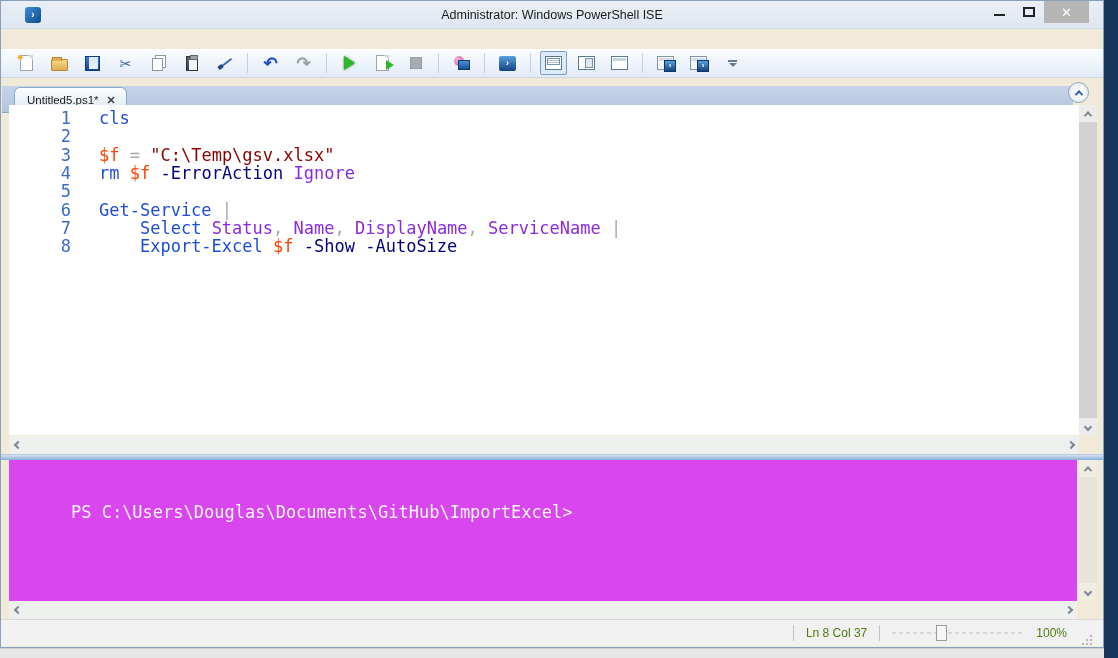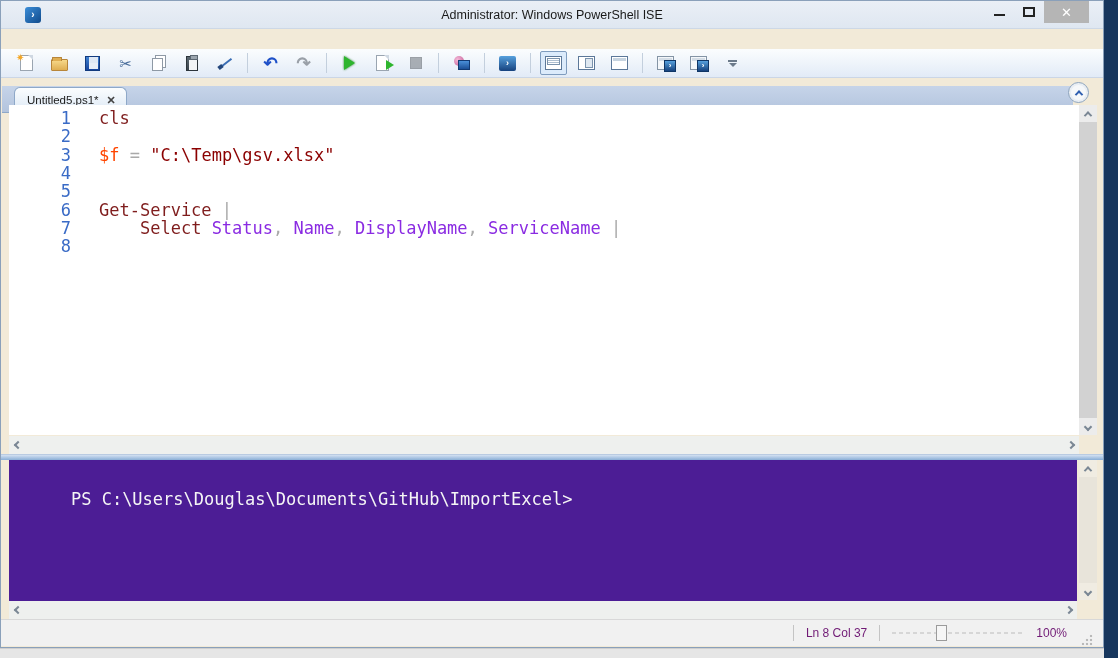--- a/index.html
+++ b/index.html
@@ -110,21 +110,21 @@
   
   .editor {
     position:absolute; left:8px; top:104px; width:1070px; height:330px;
     background:#fff; overflow:hidden;
     font-family:"DejaVu Sans Mono", monospace; font-size:17px; line-height:18.35px;
     padding-top:4px;
   }
   .code-line { display:flex; white-space:pre; }
   .ln { display:inline-block; width:62px; text-align:right; color:#3a6bc6; flex:none; }
   .code { margin-left:28px; white-space:pre; }
-  .tk-cmd { color:#7f1d1d; } .tk-var { color:#ff4500; } .tk-str { color:#8b0000; }
+  .tk-cmd { color:#1d4ed8; } .tk-var { color:#ff4500; } .tk-str { color:#8b0000; }
   .tk-op { color:#a9a9a9; } .tk-param { color:#000080; } .tk-arg { color:#8a2be2; }
   .tk-plain { color:#000; }
 
   
   .vscroll { position:absolute; width:18px; background:#d2d2d2; }
   .vscroll.ed { left:1078px; top:104px; height:330px; }
   .vscroll.co { left:1078px; top:459px; height:140px; background:#e8e4da; }
   .hscroll { position:absolute; left:8px; width:1070px; height:18px; background:#eef0ee; }
   .hscroll.ed { top:435px; }
   .hscroll.co { top:600px; width:1068px; }
@@ -139,31 +139,31 @@
   .chev.right { transform:rotate(-45deg); }
   .chev.blue { border-color:#2f5fb0; }
 
   
   .splitter { position:absolute; left:0; top:453px; width:1104px; height:6px;
     background:linear-gradient(#d4e1f2,#89aed6); border-top:1px solid #b9cbe2; }
 
   
   .console {
     position:absolute; left:8px; top:459px; width:1068px; height:141px;
-    background:#4c1d95; color:#f5f5f5;
+    background:#d946ef; color:#f5f5f5;
     font-family:"DejaVu Sans Mono", monospace; font-size:17px; line-height:20px;
-    padding:9px 0 0 21px; white-space:pre;
+    padding:22px 0 0 21px; white-space:pre;
   }
 
   
   .statusbar {
     position:absolute; left:0; bottom:1px; width:1102px; height:27px;
     background:#f1f1f1; border-top:1px solid #d8d8d8;
     display:flex; align-items:center; justify-content:flex-end;
-    font-size:12px; color:#701a75; padding-right:10px; gap:12px;
+    font-size:12px; color:#4d7c0f; padding-right:10px; gap:12px;
   }
   .st-sep { width:1px; height:16px; background:#c4c4c4; }
   .slider { position:relative; width:132px; height:18px; }
   .slider .track { position:absolute; left:0; right:0; top:8px; height:2px;
     background:repeating-linear-gradient(90deg,#d6d6d6 0 4px, transparent 4px 7px); }
   .slider .thumb { position:absolute; left:44px; top:1px; width:11px; height:16px;
     background:#f6f6f6; border:1px solid #9b9b9b; }
   .grip { width:12px; height:12px; margin-left:2px; align-self:flex-end;
     background:
       radial-gradient(circle at 10px 10px,#b9b9b9 1.2px,transparent 1.6px),
@@ -278,25 +278,25 @@
     </div>
   </div>
   <div class="collapse-btn">
     <span class="chev up blue"></span>
   </div>
 
   <div class="editor" id="code-lines">
       <div class="code-line"><span class="ln">1</span><span class="code"><span class="tk-cmd">cls</span></span></div>
       <div class="code-line"><span class="ln">2</span><span class="code"></span></div>
       <div class="code-line"><span class="ln">3</span><span class="code"><span class="tk-var">$f</span><span class="tk-plain"> </span><span class="tk-op">=</span><span class="tk-plain"> </span><span class="tk-str">"C:\Temp\gsv.xlsx"</span></span></div>
-      <div class="code-line"><span class="ln">4</span></div>
+      <div class="code-line"><span class="ln">4</span><span class="code"><span class="tk-cmd">rm</span><span class="tk-plain"> </span><span class="tk-var">$f</span><span class="tk-plain"> </span><span class="tk-param">-ErrorAction</span><span class="tk-plain"> </span><span class="tk-arg">Ignore</span></span></div>
       <div class="code-line"><span class="ln">5</span><span class="code"></span></div>
       <div class="code-line"><span class="ln">6</span><span class="code"><span class="tk-cmd">Get-Service</span><span class="tk-plain"> </span><span class="tk-op">|</span></span></div>
       <div class="code-line"><span class="ln">7</span><span class="code"><span class="tk-plain">    </span><span class="tk-cmd">Select</span><span class="tk-plain"> </span><span class="tk-arg">Status</span><span class="tk-op">,</span><span class="tk-plain"> </span><span class="tk-arg">Name</span><span class="tk-op">,</span><span class="tk-plain"> </span><span class="tk-arg">DisplayName</span><span class="tk-op">,</span><span class="tk-plain"> </span><span class="tk-arg">ServiceName</span><span class="tk-plain"> </span><span class="tk-op">|</span></span></div>
-      <div class="code-line"><span class="ln">8</span></div>
+      <div class="code-line"><span class="ln">8</span><span class="code"><span class="tk-plain">    </span><span class="tk-cmd">Export-Excel</span><span class="tk-plain"> </span><span class="tk-var">$f</span><span class="tk-plain"> </span><span class="tk-param">-Show</span><span class="tk-plain"> </span><span class="tk-param">-AutoSize</span></span></div>
     </div>
 
   <div class="vscroll ed">
     <div class="sb-arrow a1">
         <span class="chev up"></span>
       </div>
     <div class="sb-arrow a2">
         <span class="chev down"></span>
       </div>
   </div>

